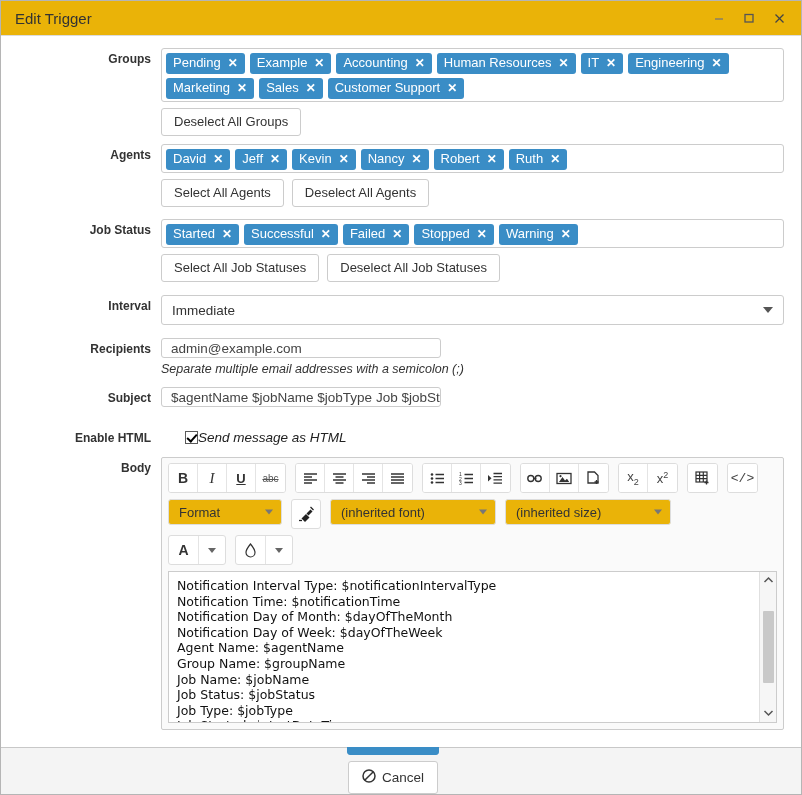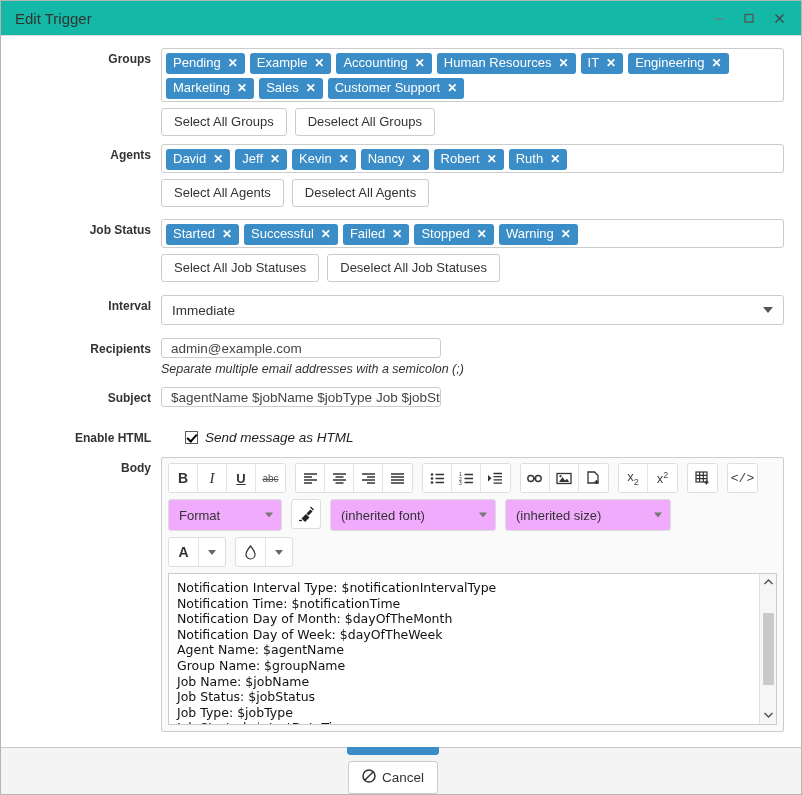--- a/index.html
+++ b/index.html
@@ -15,21 +15,21 @@
   .window {
     width: 802px; height: 795px;
     border: 1px solid #b5b5b5;
     background: #fff;
     display: flex; flex-direction: column;
     position: relative;
   }
   
   .titlebar {
     height: 21px; min-height: 35px;
-    background: #14b8a6;
+    background: #eab308;
     border-bottom: 1px solid #dcdcdc;
     display: flex; align-items: center;
     padding: 0 8px 0 14px;
   }
   .title-text {
     font-size: 15px; color: #333; flex: 1;
   }
   .win-btns { display: flex; align-items: center; gap: 14px; padding-right: 6px; }
   .win-btn {
     width: 16px; height: 16px;
@@ -142,21 +142,21 @@
     cursor: text;
   }
   .hint {
     font-style: italic;
     font-size: 12.5px;
     color: #333;
     margin-top: 4px;
   }
 
   
-  .checkline { display: flex; align-items: center; gap: 7px; padding-top: 3px; padding-left: 24px; }
+  .checkline { display: flex; align-items: center; padding-top: 3px; padding-left: 24px; }
   .cbox {
     width: 13px; height: 13px;
     border: 1px solid #5a5a5a;
     background: #fff;
     position: relative;
     flex: 0 0 13px;
     cursor: pointer;
   }
   .cbox::after {
     content: "";
@@ -191,22 +191,22 @@
     background: #fff;
     color: #333;
     font-size: 13px;
     cursor: pointer;
   }
   .tb-group .tb-btn:last-child { border-right: none; }
   .tb-btn svg { display: block; }
   .tb-sel {
     border: 1px solid #ddd;
     border-radius: 3px;
-    background: #f0abfc;
-    height: 32px;
+    background: #eab308;
+    height: 26px;
     display: flex; align-items: center;
     padding: 0 22px 0 10px;
     position: relative;
     font-size: 13px;
     color: #333;
     cursor: pointer;
     white-space: nowrap;
   }
   .tb-sel .caret2 {
     position: absolute; right: 8px; top: 50%;
@@ -367,21 +367,20 @@
           <span class="token">
               <span>Sales</span>
               <span class="x">✕</span>
             </span>
           <span class="token">
               <span>Customer Support</span>
               <span class="x">✕</span>
             </span>
         </div>
         <div class="btnrow">
-          <div class="btn">Select All Groups</div>
           <div class="btn">Deselect All Groups</div>
         </div>
       </div>
     </div>
 
     <div class="row" style="margin-top:8px;">
       <div class="lbl">Agents</div>
       <div class="ctl">
         <div class="tokenbox">
           <span class="token">

